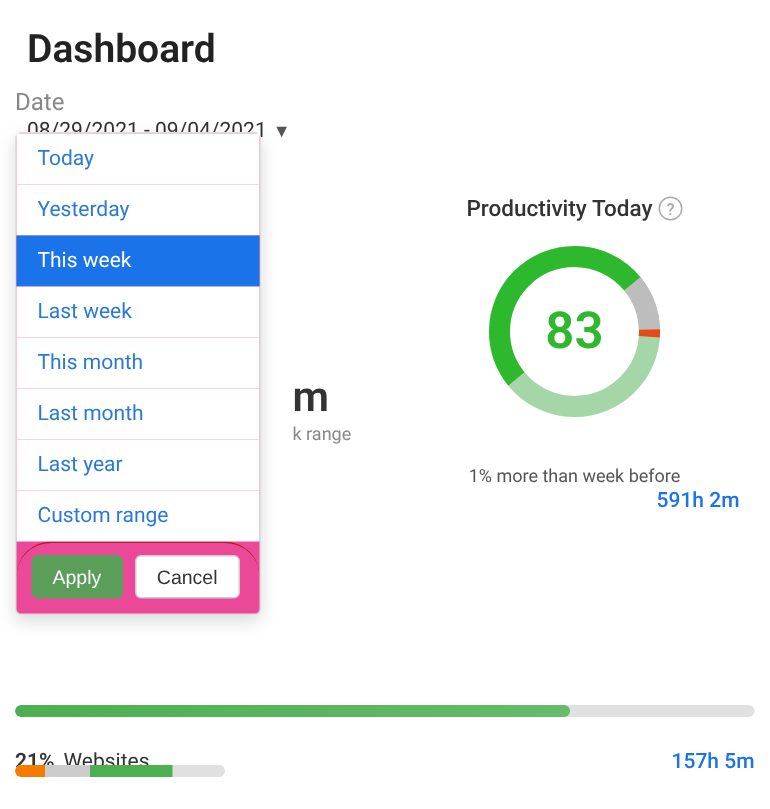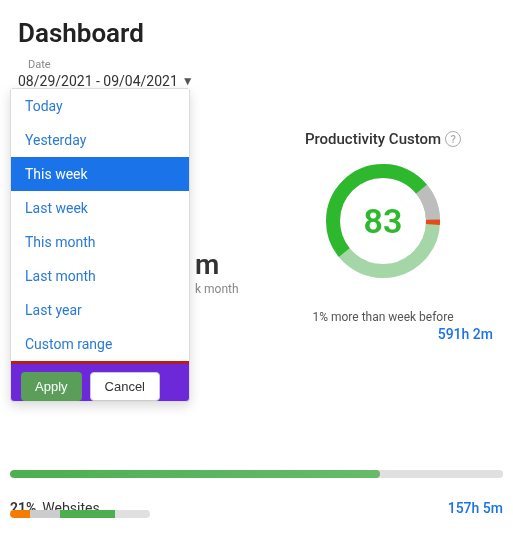--- a/index.html
+++ b/index.html
@@ -22,23 +22,23 @@
     
     .dashboard-title {
       font-size: 26px;
       font-weight: 600;
       color: #222;
       padding: 18px 18px 4px 18px;
     }
 
     
     .date-label {
-      font-size: 11px;
+      font-size: 16px;
       color: #888;
-      padding: 0 28px;
+      padding: 0 10px;
       margin-top: 6px;
     }
 
     
     .date-trigger {
       display: flex;
       align-items: center;
       gap: 4px;
       padding: 0 18px;
       margin-top: 2px;
@@ -51,22 +51,22 @@
     .date-trigger-arrow {
       font-size: 12px;
       color: #555;
     }
 
     
     .dropdown {
       position: absolute;
       top: 88px;
       left: 10px;
-      width: 180px;
-      background: #6d28d9;
+      width: 164px;
+      background: #ec4899;
       border: 1px solid #ddd;
       border-radius: 4px;
       box-shadow: 0 4px 12px rgba(0,0,0,0.15);
       z-index: 10;
     }
 
     .dropdown-item {
       padding: 9px 14px;
       font-size: 14px;
       color: #2a7ad4;
@@ -74,22 +74,23 @@
       background: #fff;
     }
     .dropdown-item.selected {
       background: #1a73e8;
       color: #fff;
     }
 
     .dropdown-actions {
       display: flex;
       gap: 8px;
-      padding: 8px 10px 0 10px;
-      border-top: 3px solid #b91c1c;
+      padding: 8px 10px 10px 10px;
+      border-top: 1px solid #b91c1c;
+      border-radius: 23px;
     }
 
     .btn-apply {
       background: #5a9e5a;
       color: #fff;
       border: none;
       border-radius: 4px;
       padding: 6px 14px;
       font-size: 13px;
       cursor: pointer;
@@ -265,21 +266,21 @@
     <div class="dropdown-item">Last year</div>
     <div class="dropdown-item">Custom range</div>
     <div class="dropdown-actions">
       <button class="btn-apply">Apply</button>
       <button class="btn-cancel">Cancel</button>
     </div>
   </div>
 
   <div class="productivity-section">
     <div class="productivity-title">
-      <span>Productivity Custom</span>
+      <span>Productivity Today</span>
       <span class="help-icon">?</span>
     </div>
 
     <div class="donut-container">
       <svg width="130" height="130" viewBox="0 0 130 130">
 
         <circle cx="65" cy="65" r="50" fill="none" stroke="#e8e8e8" stroke-width="14"></circle>
 
         <circle cx="65" cy="65" r="50" fill="none" stroke="#a5d6a7" stroke-width="14" stroke-dasharray="201 114" stroke-dashoffset="0" transform="rotate(-90 65 65)"></circle>
 
@@ -290,21 +291,21 @@
         <circle cx="65" cy="65" r="50" fill="none" stroke="#e64a19" stroke-width="14" stroke-dasharray="5 310" stroke-dashoffset="-392" transform="rotate(-90 65 65)"></circle>
       </svg>
       <div class="donut-score">83</div>
     </div>
 
     <div class="productivity-sub">1% more than week before</div>
     <div class="productivity-hours">591h 2m</div>
   </div>
 
   <div class="middle-text">m</div>
-  <div class="middle-subtext">k month</div>
+  <div class="middle-subtext">k range</div>
 
   <div class="top-progress-bar">
     <div class="top-progress-fill"></div>
   </div>
 
   <div style="position:absolute; top:500px; left:10px; right:10px; display:flex; align-items:center; justify-content:space-between;">
     <div style="display:flex;align-items:center;gap:6px;">
       <span style="font-size:14px;font-weight:600;color:#333;">21%</span>
       <span style="font-size:14px;color:#333;">Websites</span>
     </div>

